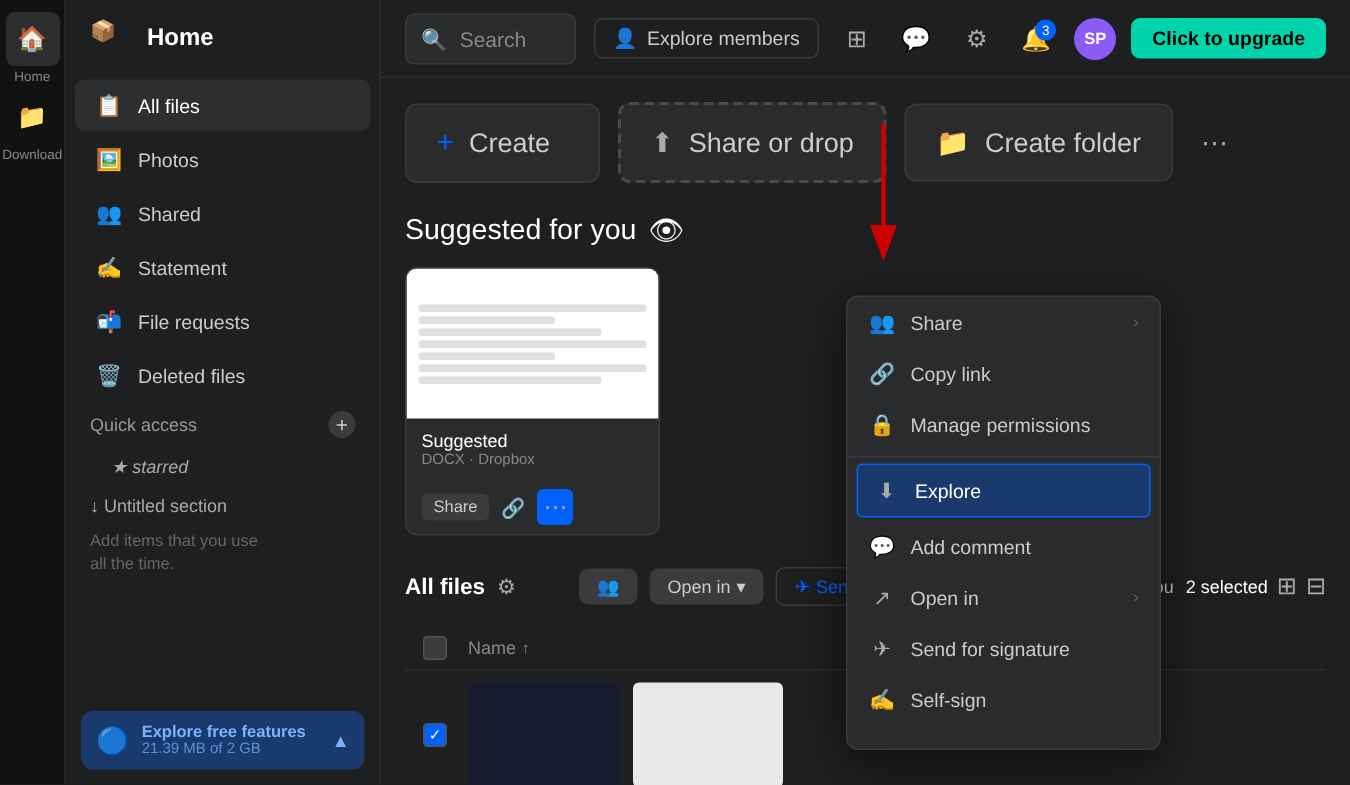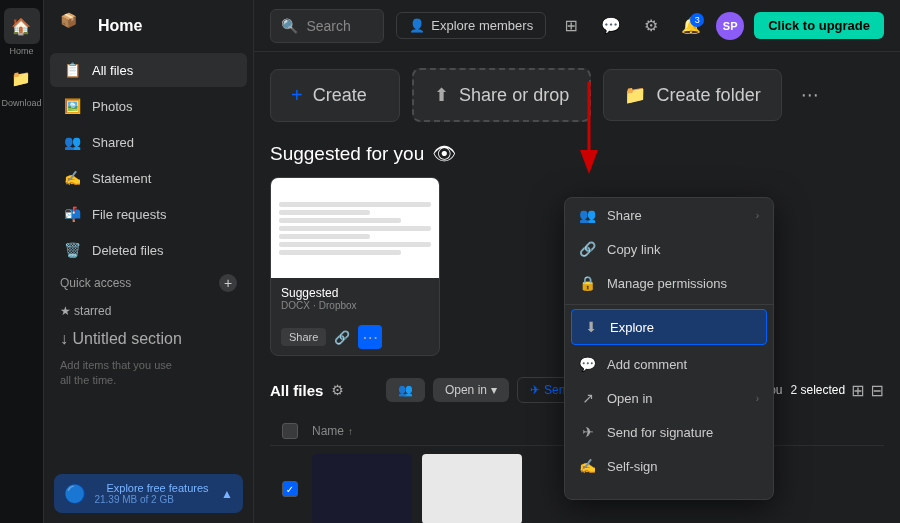--- a/index.html
+++ b/index.html
@@ -10,29 +10,29 @@
     .sidebar-top { padding: 12px 16px; display: flex; align-items: center; gap: 10px; }
     .dropbox-logo { width: 28px; height: 28px; }
     .home-title { font-size: 16px; font-weight: 600; color: #fff; }
     .sidebar-nav { display: flex; flex-direction: column; }
     .sidebar-item { display: flex; align-items: center; gap: 10px; padding: 8px 14px; cursor: pointer; border-radius: 6px; margin: 1px 6px; color: #ccc; font-size: 13px; }
     .sidebar-item.active { background: #2d2e30; color: #fff; }
     .sidebar-item .icon-box { width: 18px; height: 18px; display: flex; align-items: center; justify-content: center; font-size: 14px; }
     .sidebar-section-header { display: flex; align-items: center; justify-content: space-between; padding: 6px 16px; cursor: pointer; }
     .sidebar-section-header span { font-size: 12px; color: #999; }
     .sidebar-add-btn { width: 18px; height: 18px; border-radius: 50%; background: #3a3b3d; display: flex; align-items: center; justify-content: center; font-size: 14px; cursor: pointer; color: #ccc; }
-    .starred-section { padding: 6px 16px; }
+    .starred-section { padding: 6px 30px; font-style: italic; }
     .starred-section .section-title { font-size: 12px; color: #aaa; display: flex; align-items: center; gap: 4px; cursor: pointer; }
     .untitled-section { padding: 6px 16px; }
-    .untitled-section .section-title { font-size: 16px; color: #aaa; display: flex; align-items: flex-start; gap: 4px; cursor: pointer; }
+    .untitled-section .section-title { font-size: 12px; color: #aaa; display: flex; align-items: flex-start; gap: 4px; cursor: pointer; }
     .add-items-hint { font-size: 11px; color: #666; padding: 4px 16px; line-height: 1.4; }
 
     .sidebar-bottom { margin-top: auto; padding: 10px; }
     .upgrade-box { background: #1a3a6e; border-radius: 8px; padding: 8px 10px; cursor: pointer; display: flex; align-items: center; gap: 8px; }
-    .upgrade-text { font-size: 11px; color: #7ab4ff; font-weight: 400; margin-left: 12px; }
+    .upgrade-text { font-size: 11px; color: #7ab4ff; font-weight: 700; }
     .upgrade-sub { font-size: 10px; color: #7ab4ff; opacity: 0.7; }
 
     
     .icon-bar { width: 44px; background: #111213; display: flex; flex-direction: column; align-items: center; padding: 8px 0; gap: 4px; border-right: 1px solid #2d2e30; }
     .icon-bar-item { width: 36px; height: 36px; display: flex; align-items: center; justify-content: center; border-radius: 6px; cursor: pointer; color: #aaa; font-size: 16px; }
     .icon-bar-item.active { background: #2d2e30; color: #fff; }
     .icon-bar-label { font-size: 9px; color: #888; margin-top: 2px; }
     .icon-bar-item-wrap { display: flex; flex-direction: column; align-items: center; }
 
     

